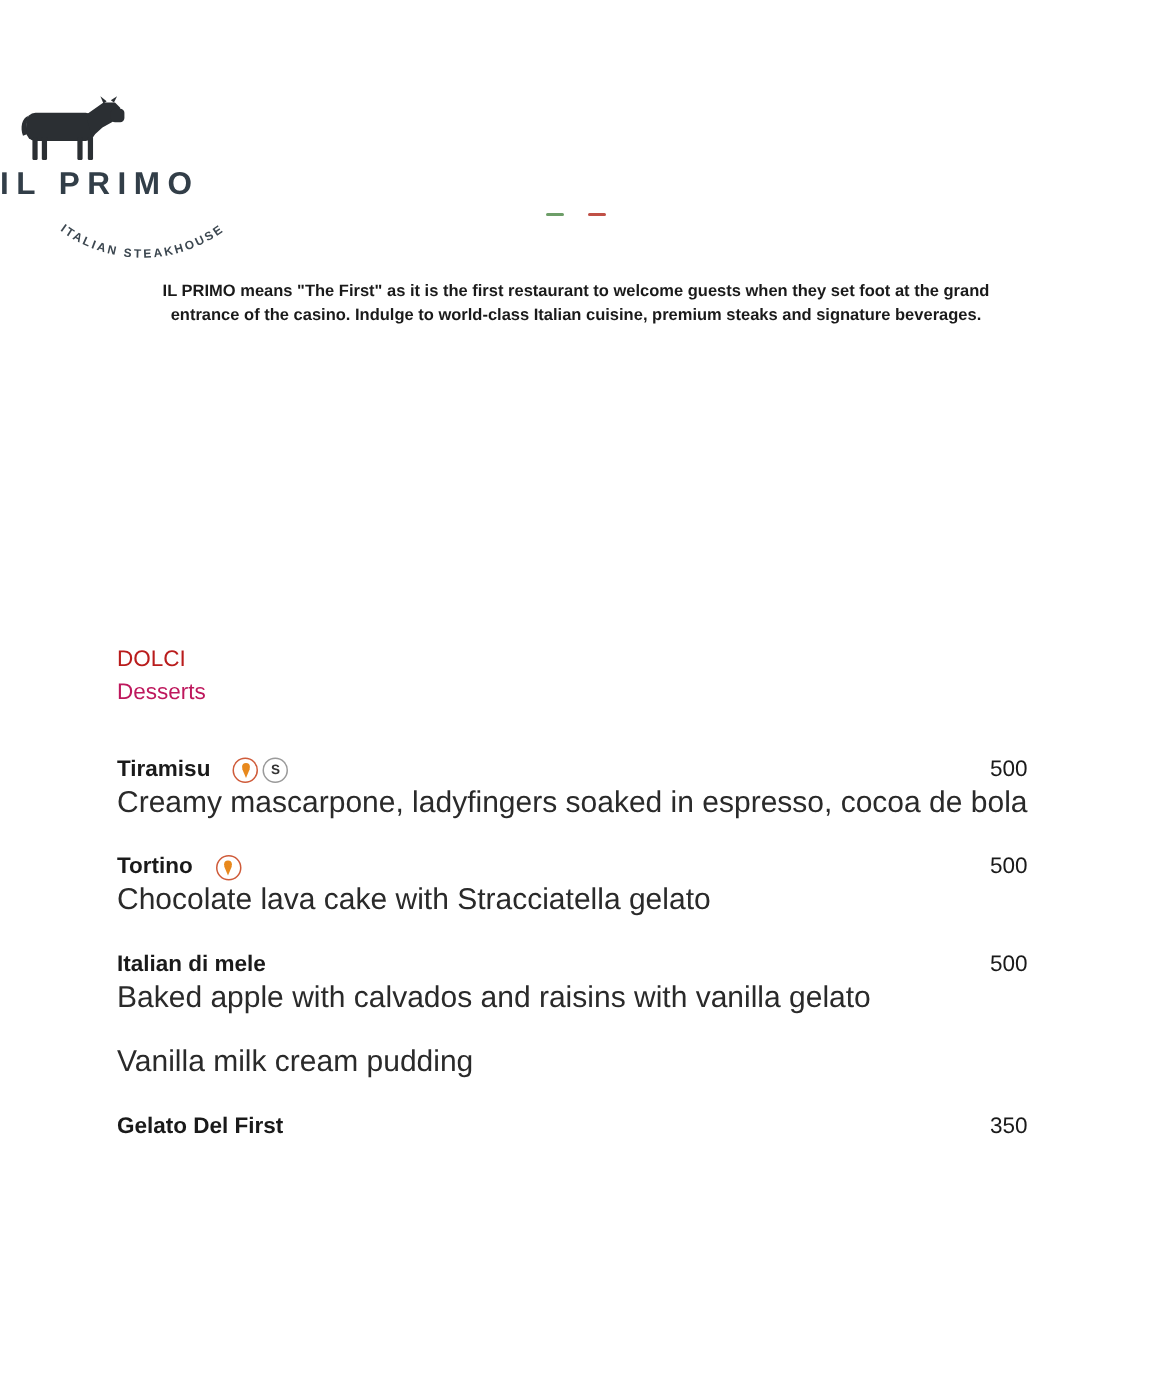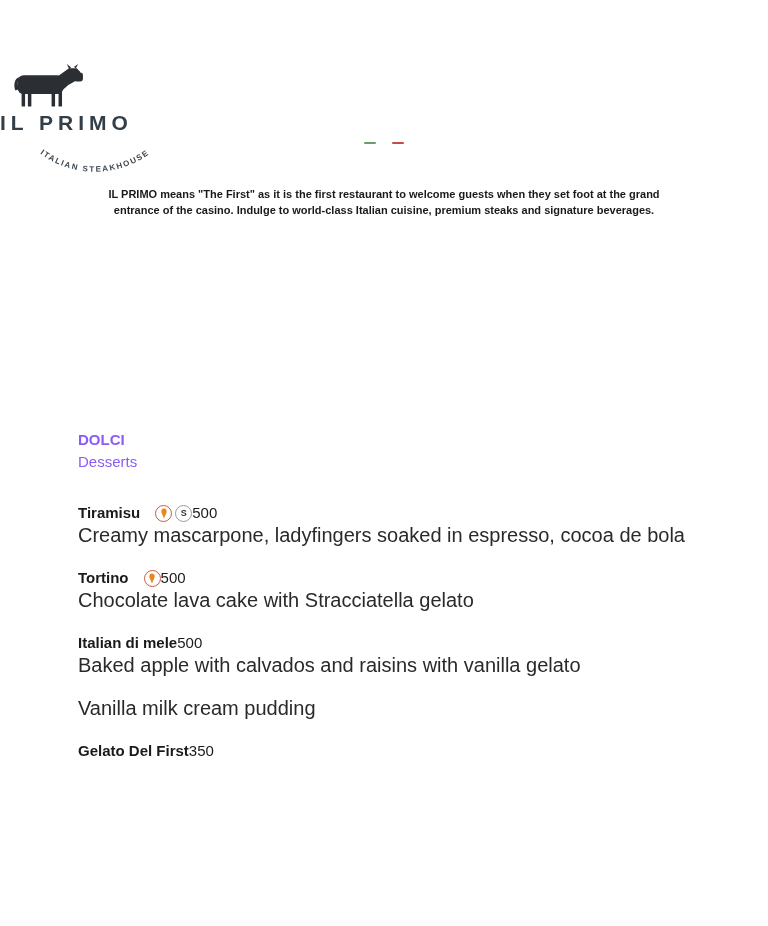--- a/index.html
+++ b/index.html
@@ -56,33 +56,34 @@
 
   
   .menu {
     position: absolute;
     top: 429px;
     left: 78px;
     right: 83px;
   }
   .section-title {
     font-size: 15px;
-    font-weight: bold;
-    line-height: 22px;
-    color: #8b5cf6;
+    font-weight: normal;
+    line-height: 22px;
+    color: #b91c1c;
   }
   .section-subtitle {
     font-size: 15px;
     line-height: 22px;
-    color: #8b5cf6;
+    color: #be185d;
   }
   .items { margin-top: 29px; }
   .item { margin-bottom: 21px; }
   .item-row {
     display: flex;
+    justify-content: space-between;
     align-items: center;
     line-height: 22px;
   }
   .item-left { display: flex; align-items: center; }
   .item-name {
     font-size: 15px;
     font-weight: bold;
     color: #1a1a1a;
   }
   .item-price {

